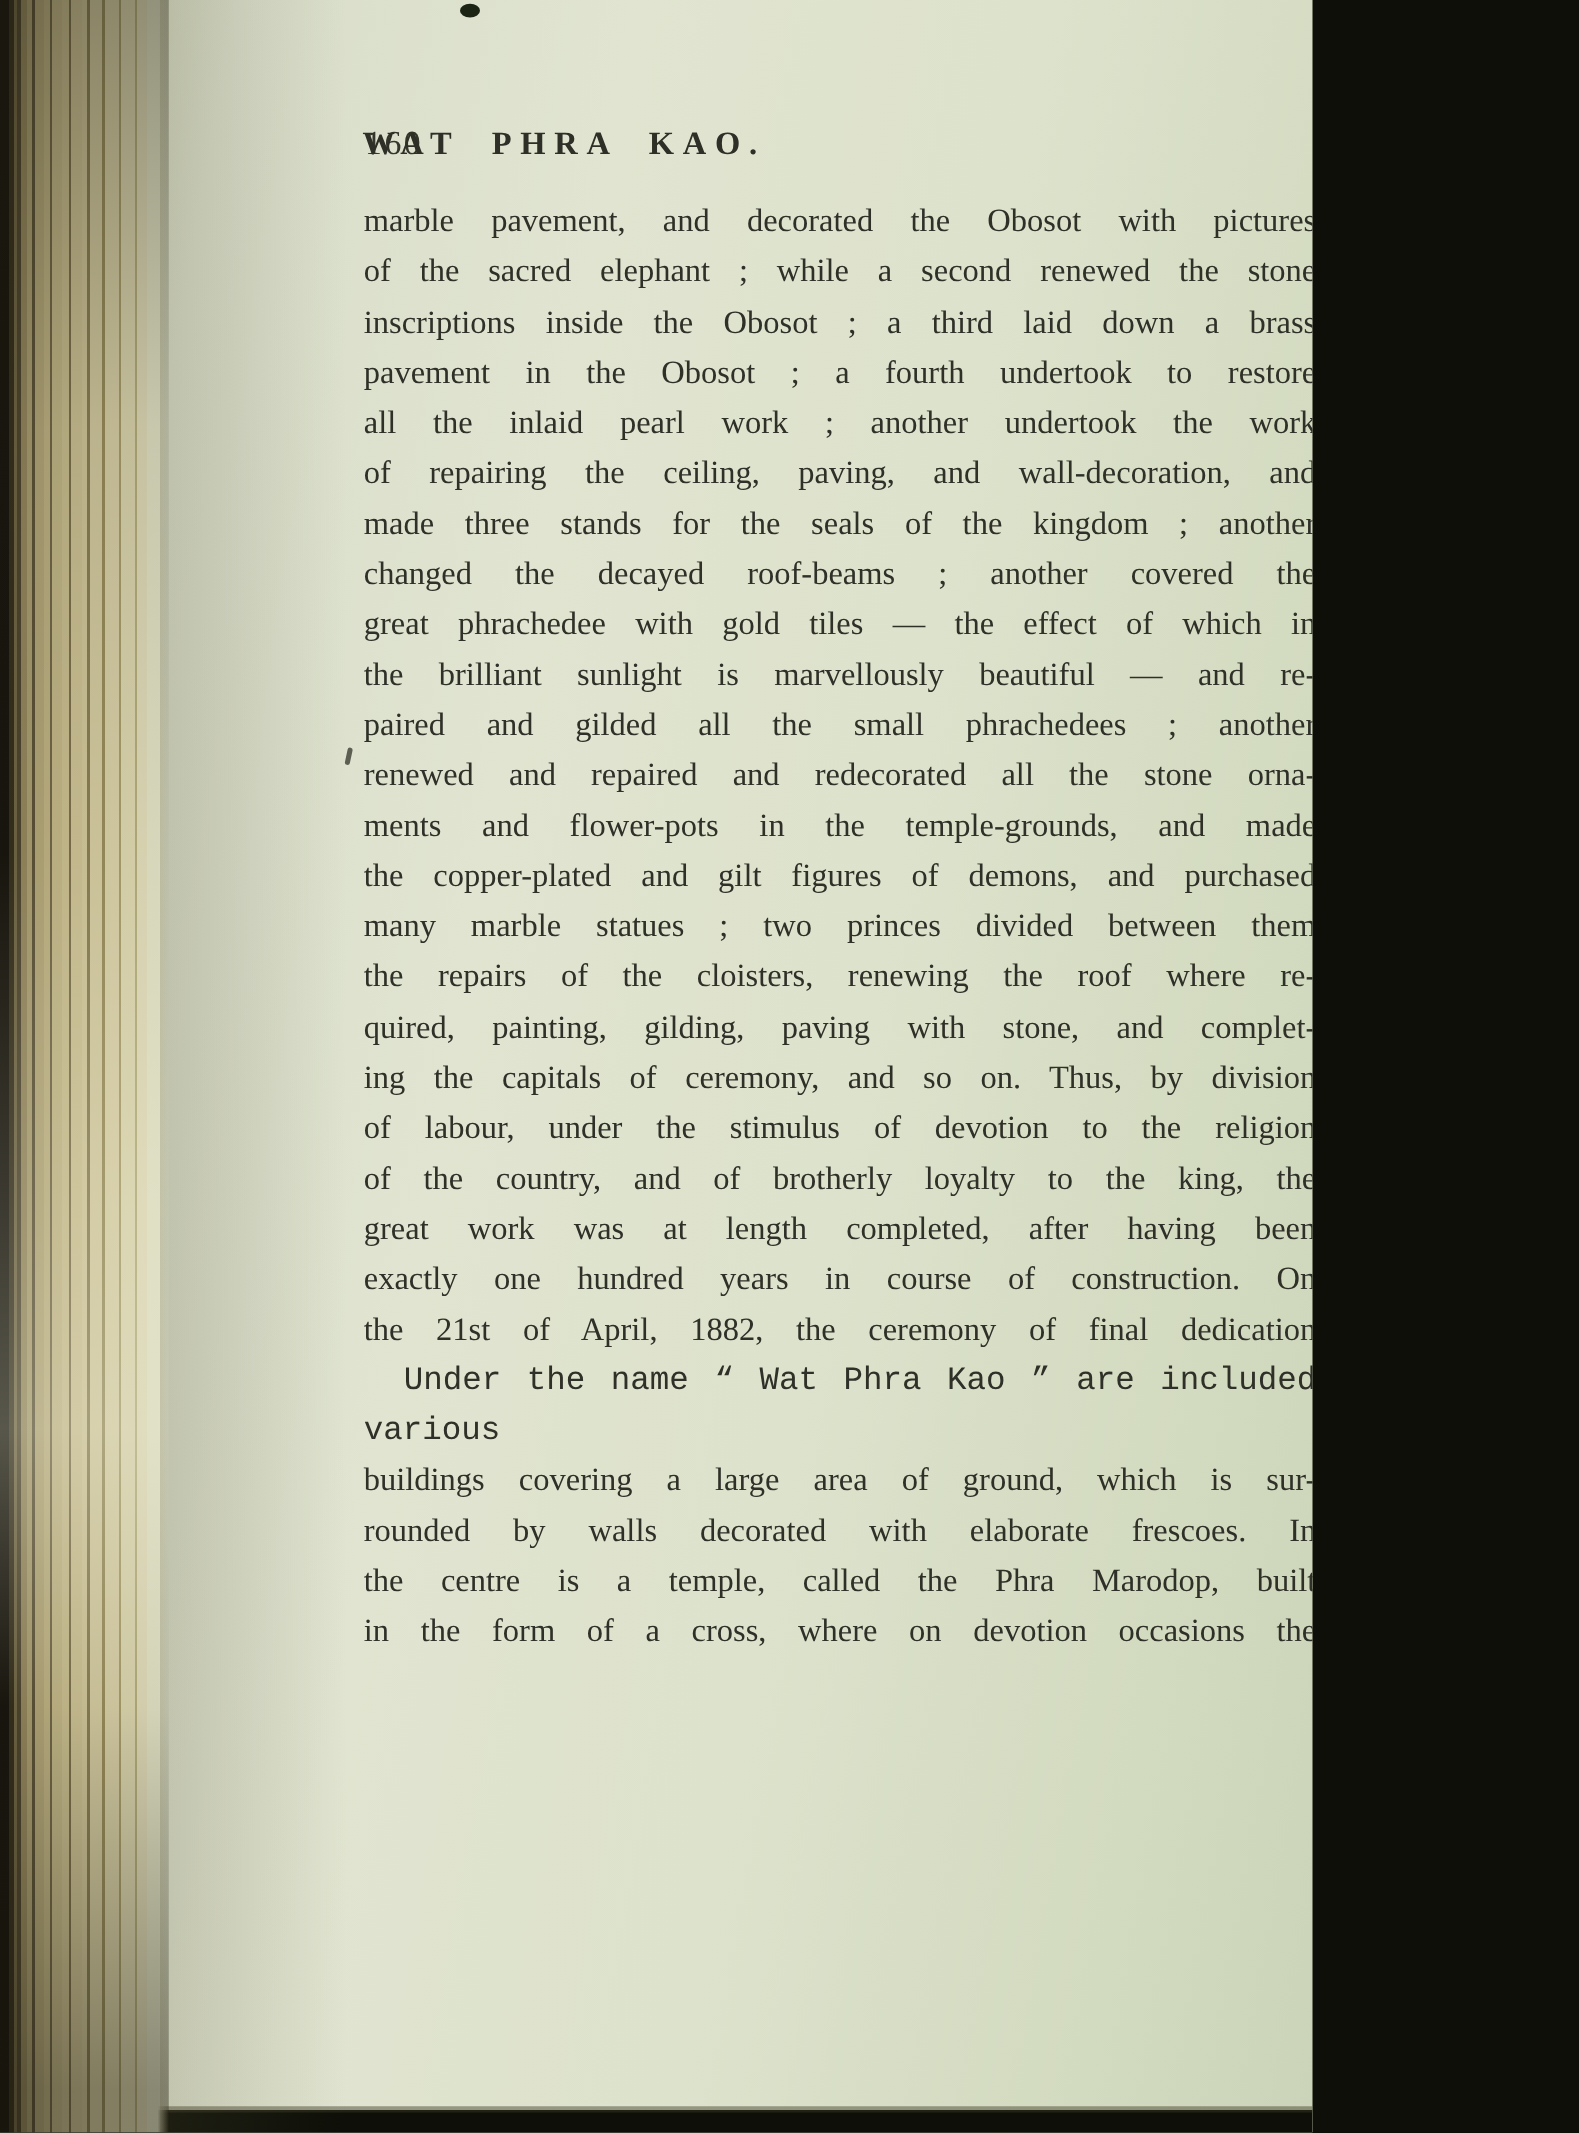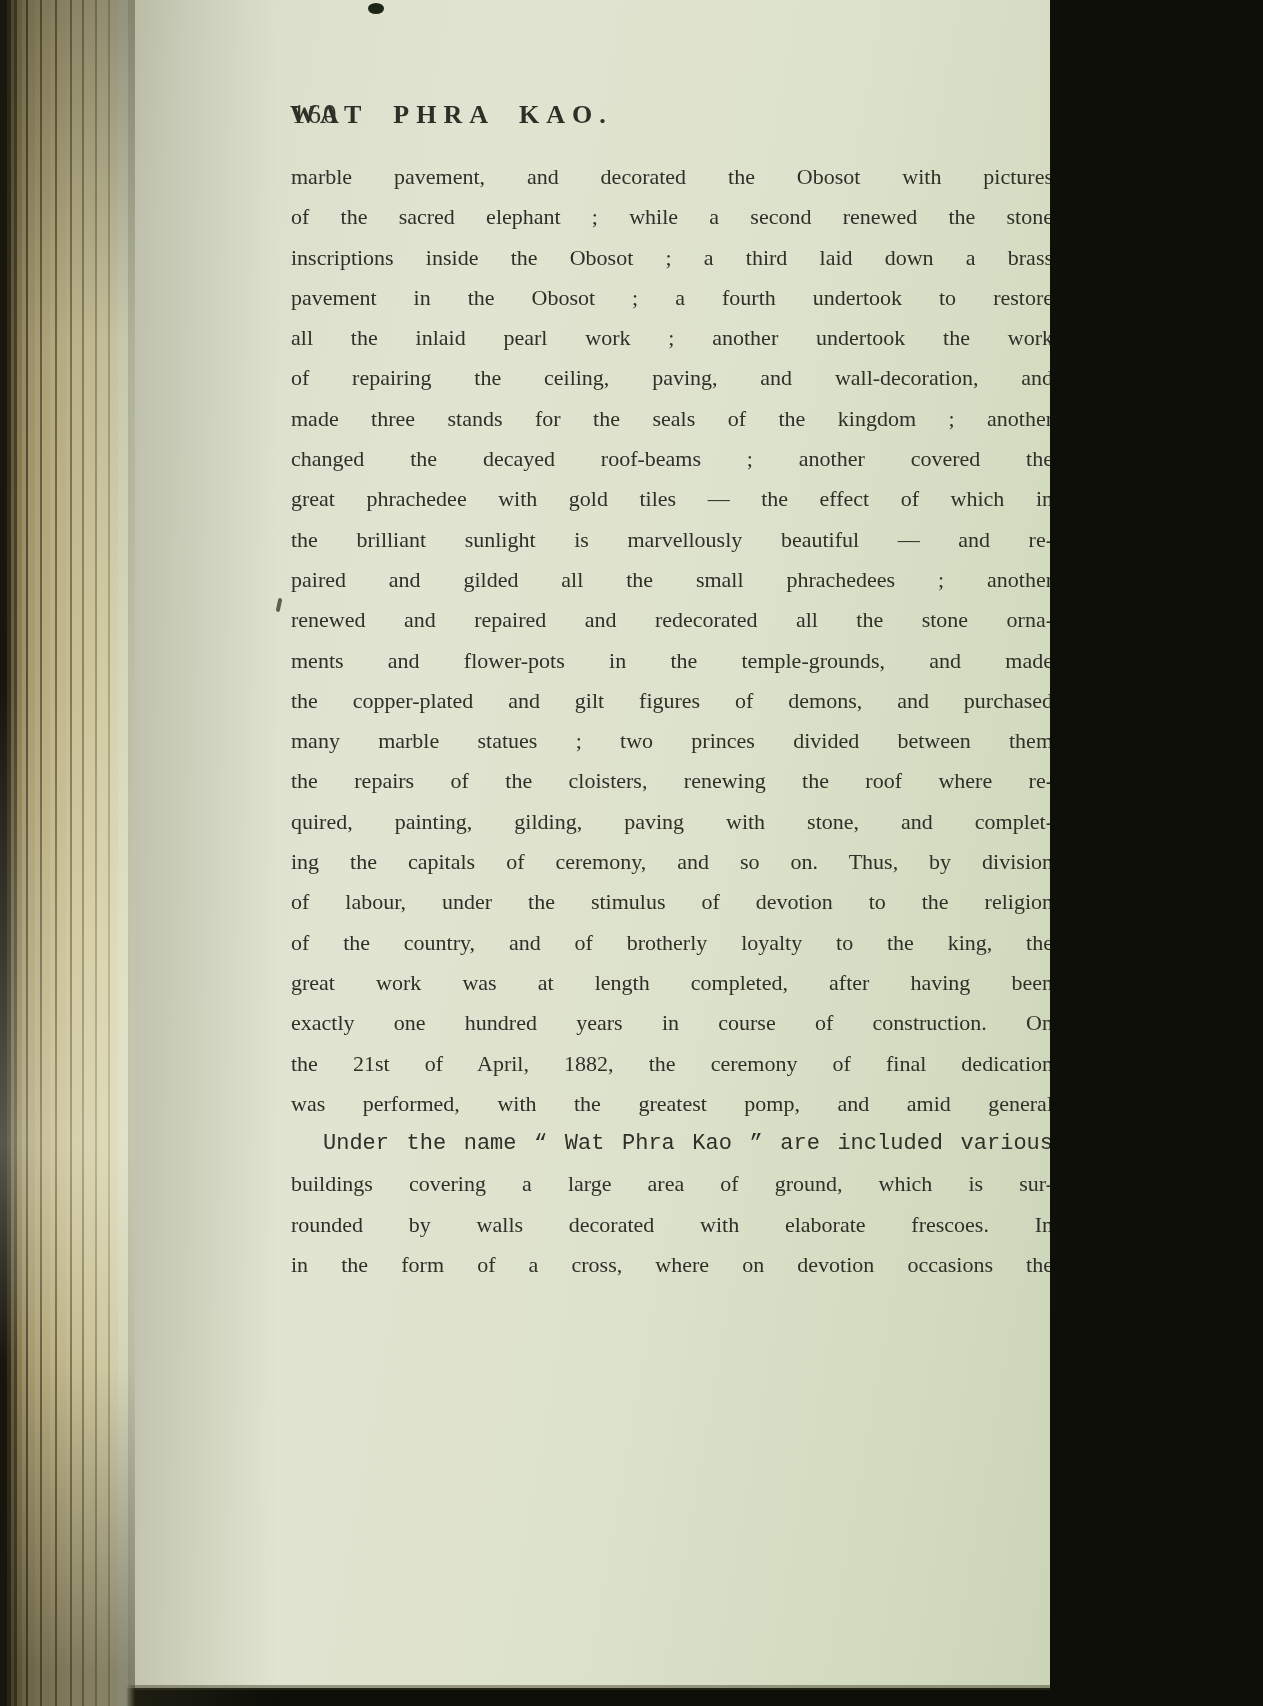--- a/index.html
+++ b/index.html
@@ -139,21 +139,21 @@
     letter-spacing: 7px;
     word-spacing: 12px;
     color: #2e2f26;
   }
 
   .page-body {
     position: absolute;
     left: 291px;
     top: 157px;
     width: 762px;
-    font-size: 22px;
+    font-size: 26px;
     line-height: 40.3px;
     color: #2f3028;
   }
 
   .line {
     text-align: justify;
     text-align-last: justify;
     white-space: normal;
   }
   .line.last {
@@ -195,22 +195,22 @@
         <div class="line">the copper-plated and gilt figures of demons, and purchased</div>
         <div class="line">many marble statues ; two princes divided between them</div>
         <div class="line">the repairs of the cloisters, renewing the roof where re-</div>
         <div class="line">quired, painting, gilding, paving with stone, and complet-</div>
         <div class="line">ing the capitals of ceremony, and so on. Thus, by division</div>
         <div class="line">of labour, under the stimulus of devotion to the religion</div>
         <div class="line">of the country, and of brotherly loyalty to the king, the</div>
         <div class="line">great work was at length completed, after having been</div>
         <div class="line">exactly one hundred years in course of construction. On</div>
         <div class="line">the 21st of April, 1882, the ceremony of final dedication</div>
-        <div class="line">was performed, with the greatest pomp, and amid general</div>
       </div>
       <div class="paragraph">
         <div class="line indent">Under the name “ Wat Phra Kao ” are included various</div>
         <div class="line">buildings covering a large area of ground, which is sur-</div>
         <div class="line">rounded by walls decorated with elaborate frescoes. In</div>
+        <div class="line">the centre is a temple, called the Phra Marodop, built</div>
         <div class="line">in the form of a cross, where on devotion occasions the</div>
       </div>
     </div>
 </div>
 
 </body></html>

